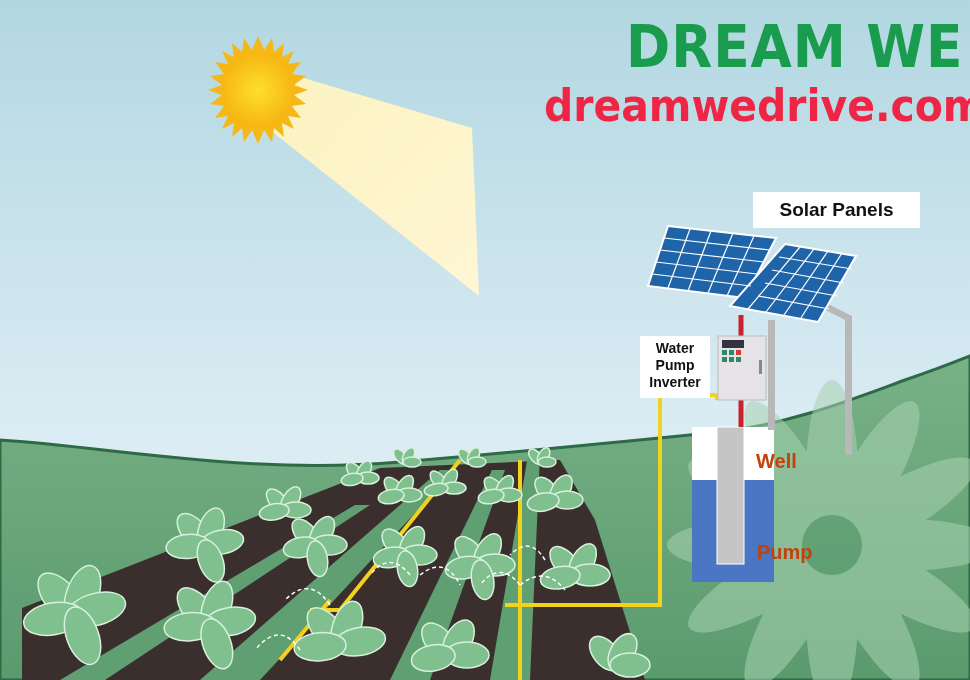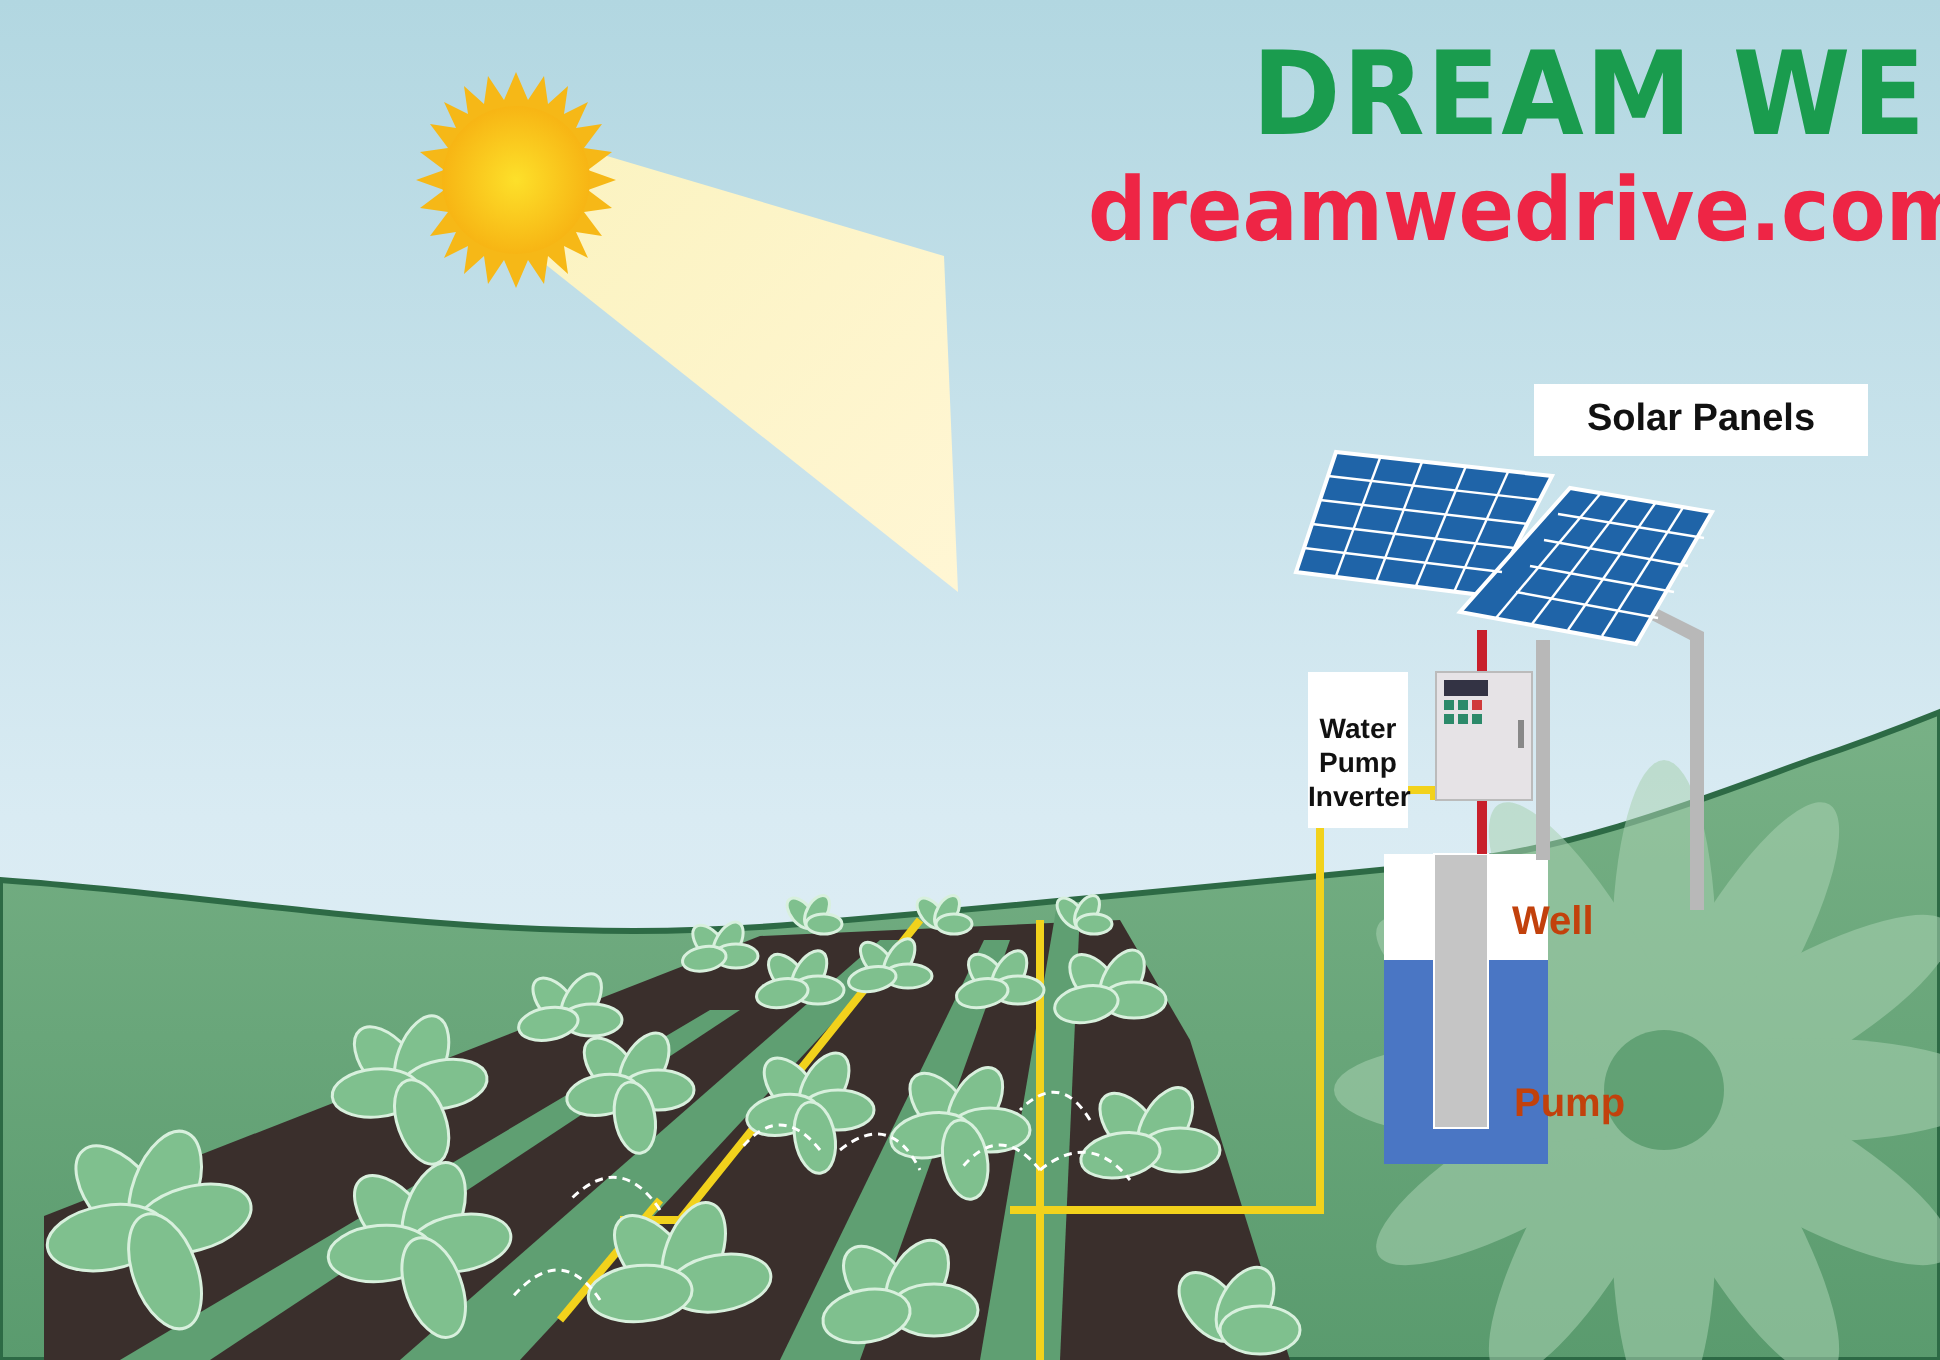--- a/index.html
+++ b/index.html
@@ -9,24 +9,24 @@
     position: absolute; left: 626px; top: 18px; font-family: "DejaVu Sans", "Liberation Sans", sans-serif;
     font-weight: bold; font-size: 58px; letter-spacing: 1px; color: #1a9c4e; white-space: nowrap; line-height: 1;
     transform: scaleX(0.92); transform-origin: left top;
   }
   .brand-url {
     position: absolute; left: 544px; top: 84px; font-family: "DejaVu Sans", "Liberation Sans", sans-serif;
     font-weight: bold; font-size: 44px; color: #ee2545; white-space: nowrap; line-height: 1;
     transform: scaleX(0.93); transform-origin: left top;
   }
   .label-box {
-    position: absolute; background: #ffffff; color: #111; font-weight: bold; text-align: center; margin-left: 14px;
+    position: absolute; background: #ffffff; color: #111; font-weight: bold; text-align: center;
   }
   .lbl-panels { left: 753px; top: 192px; width: 167px; height: 36px; font-size: 19px; line-height: 36px; }
-  .lbl-inverter { left: 640px; top: 336px; width: 50px; height: 58px; font-size: 14px; line-height: 17px; padding-top: 20px; }
+  .lbl-inverter { left: 640px; top: 336px; width: 70px; height: 58px; font-size: 14px; line-height: 17px; padding-top: 4px; }
   .txt { position: absolute; font-weight: bold; color: #c2410c; }
   .lbl-well { left: 756px; top: 450px; font-size: 20px; }
   .lbl-pump { left: 757px; top: 541px; font-size: 20px; }
 </style>
 </head>
 <body>
 
 <svg id="scene" width="970" height="680" viewBox="0 0 970 680" xmlns="http://www.w3.org/2000/svg">
   <defs>
     <linearGradient id="sky" x1="0" y1="0" x2="0" y2="1">

